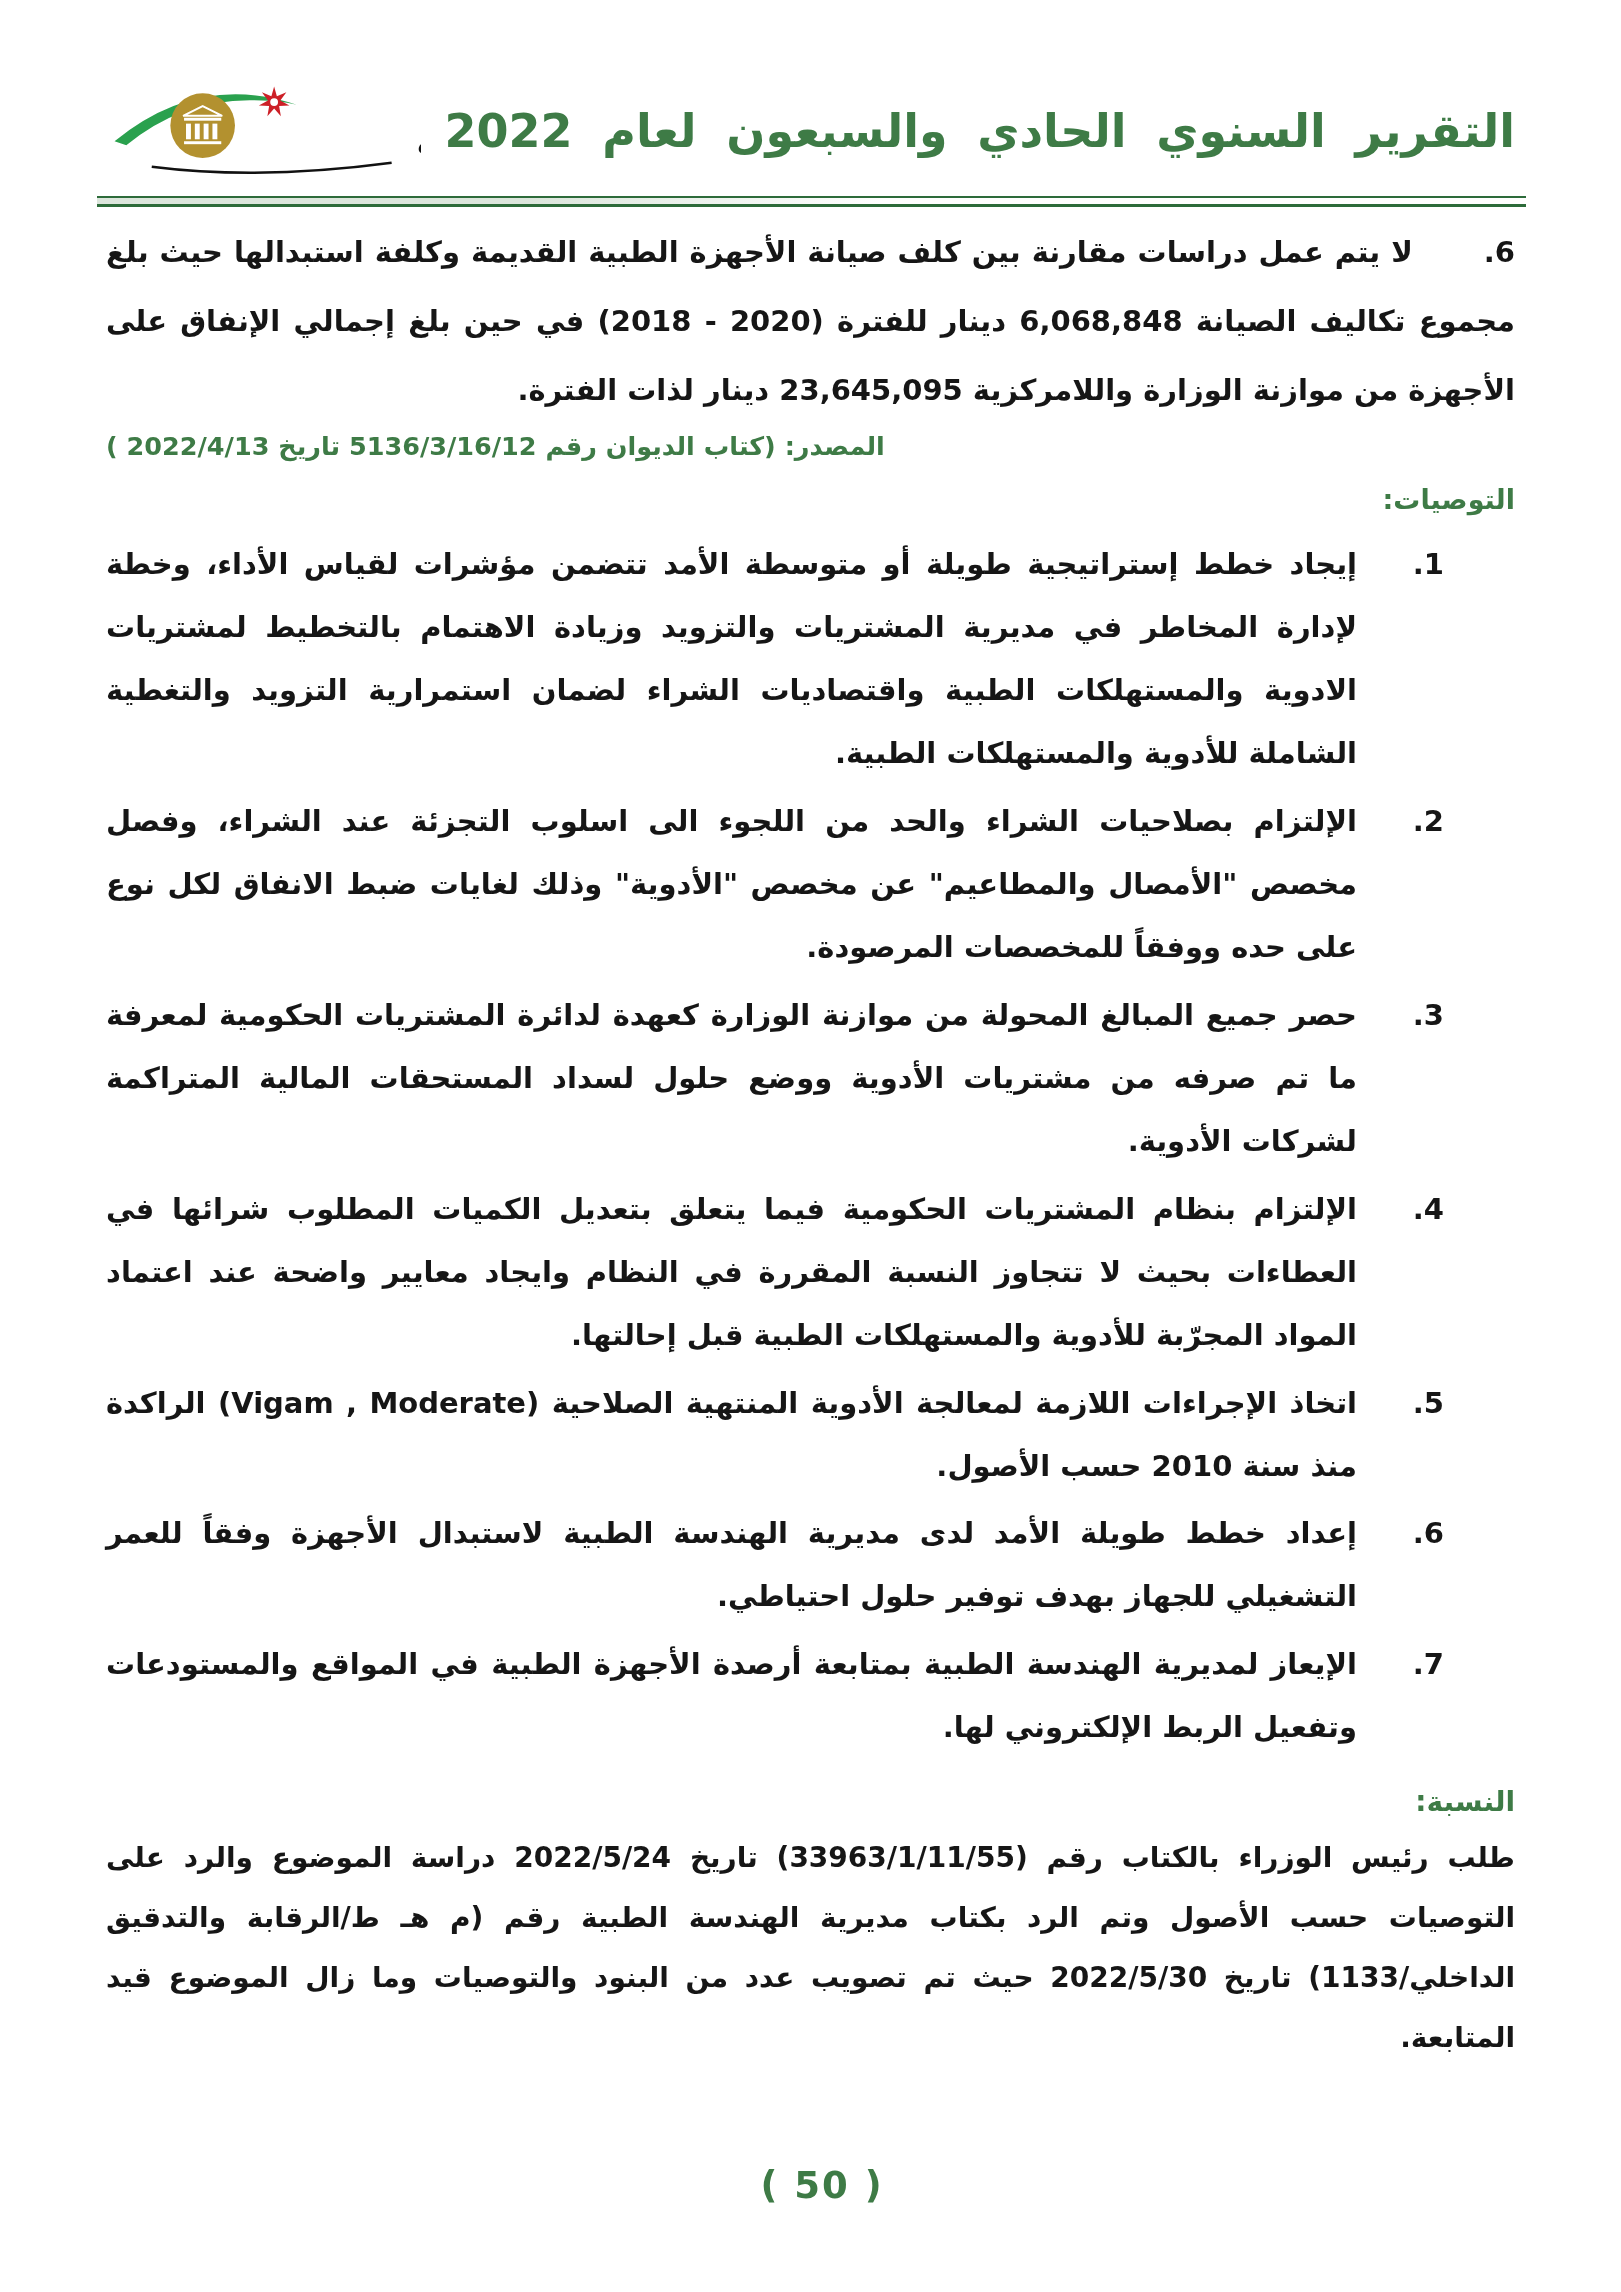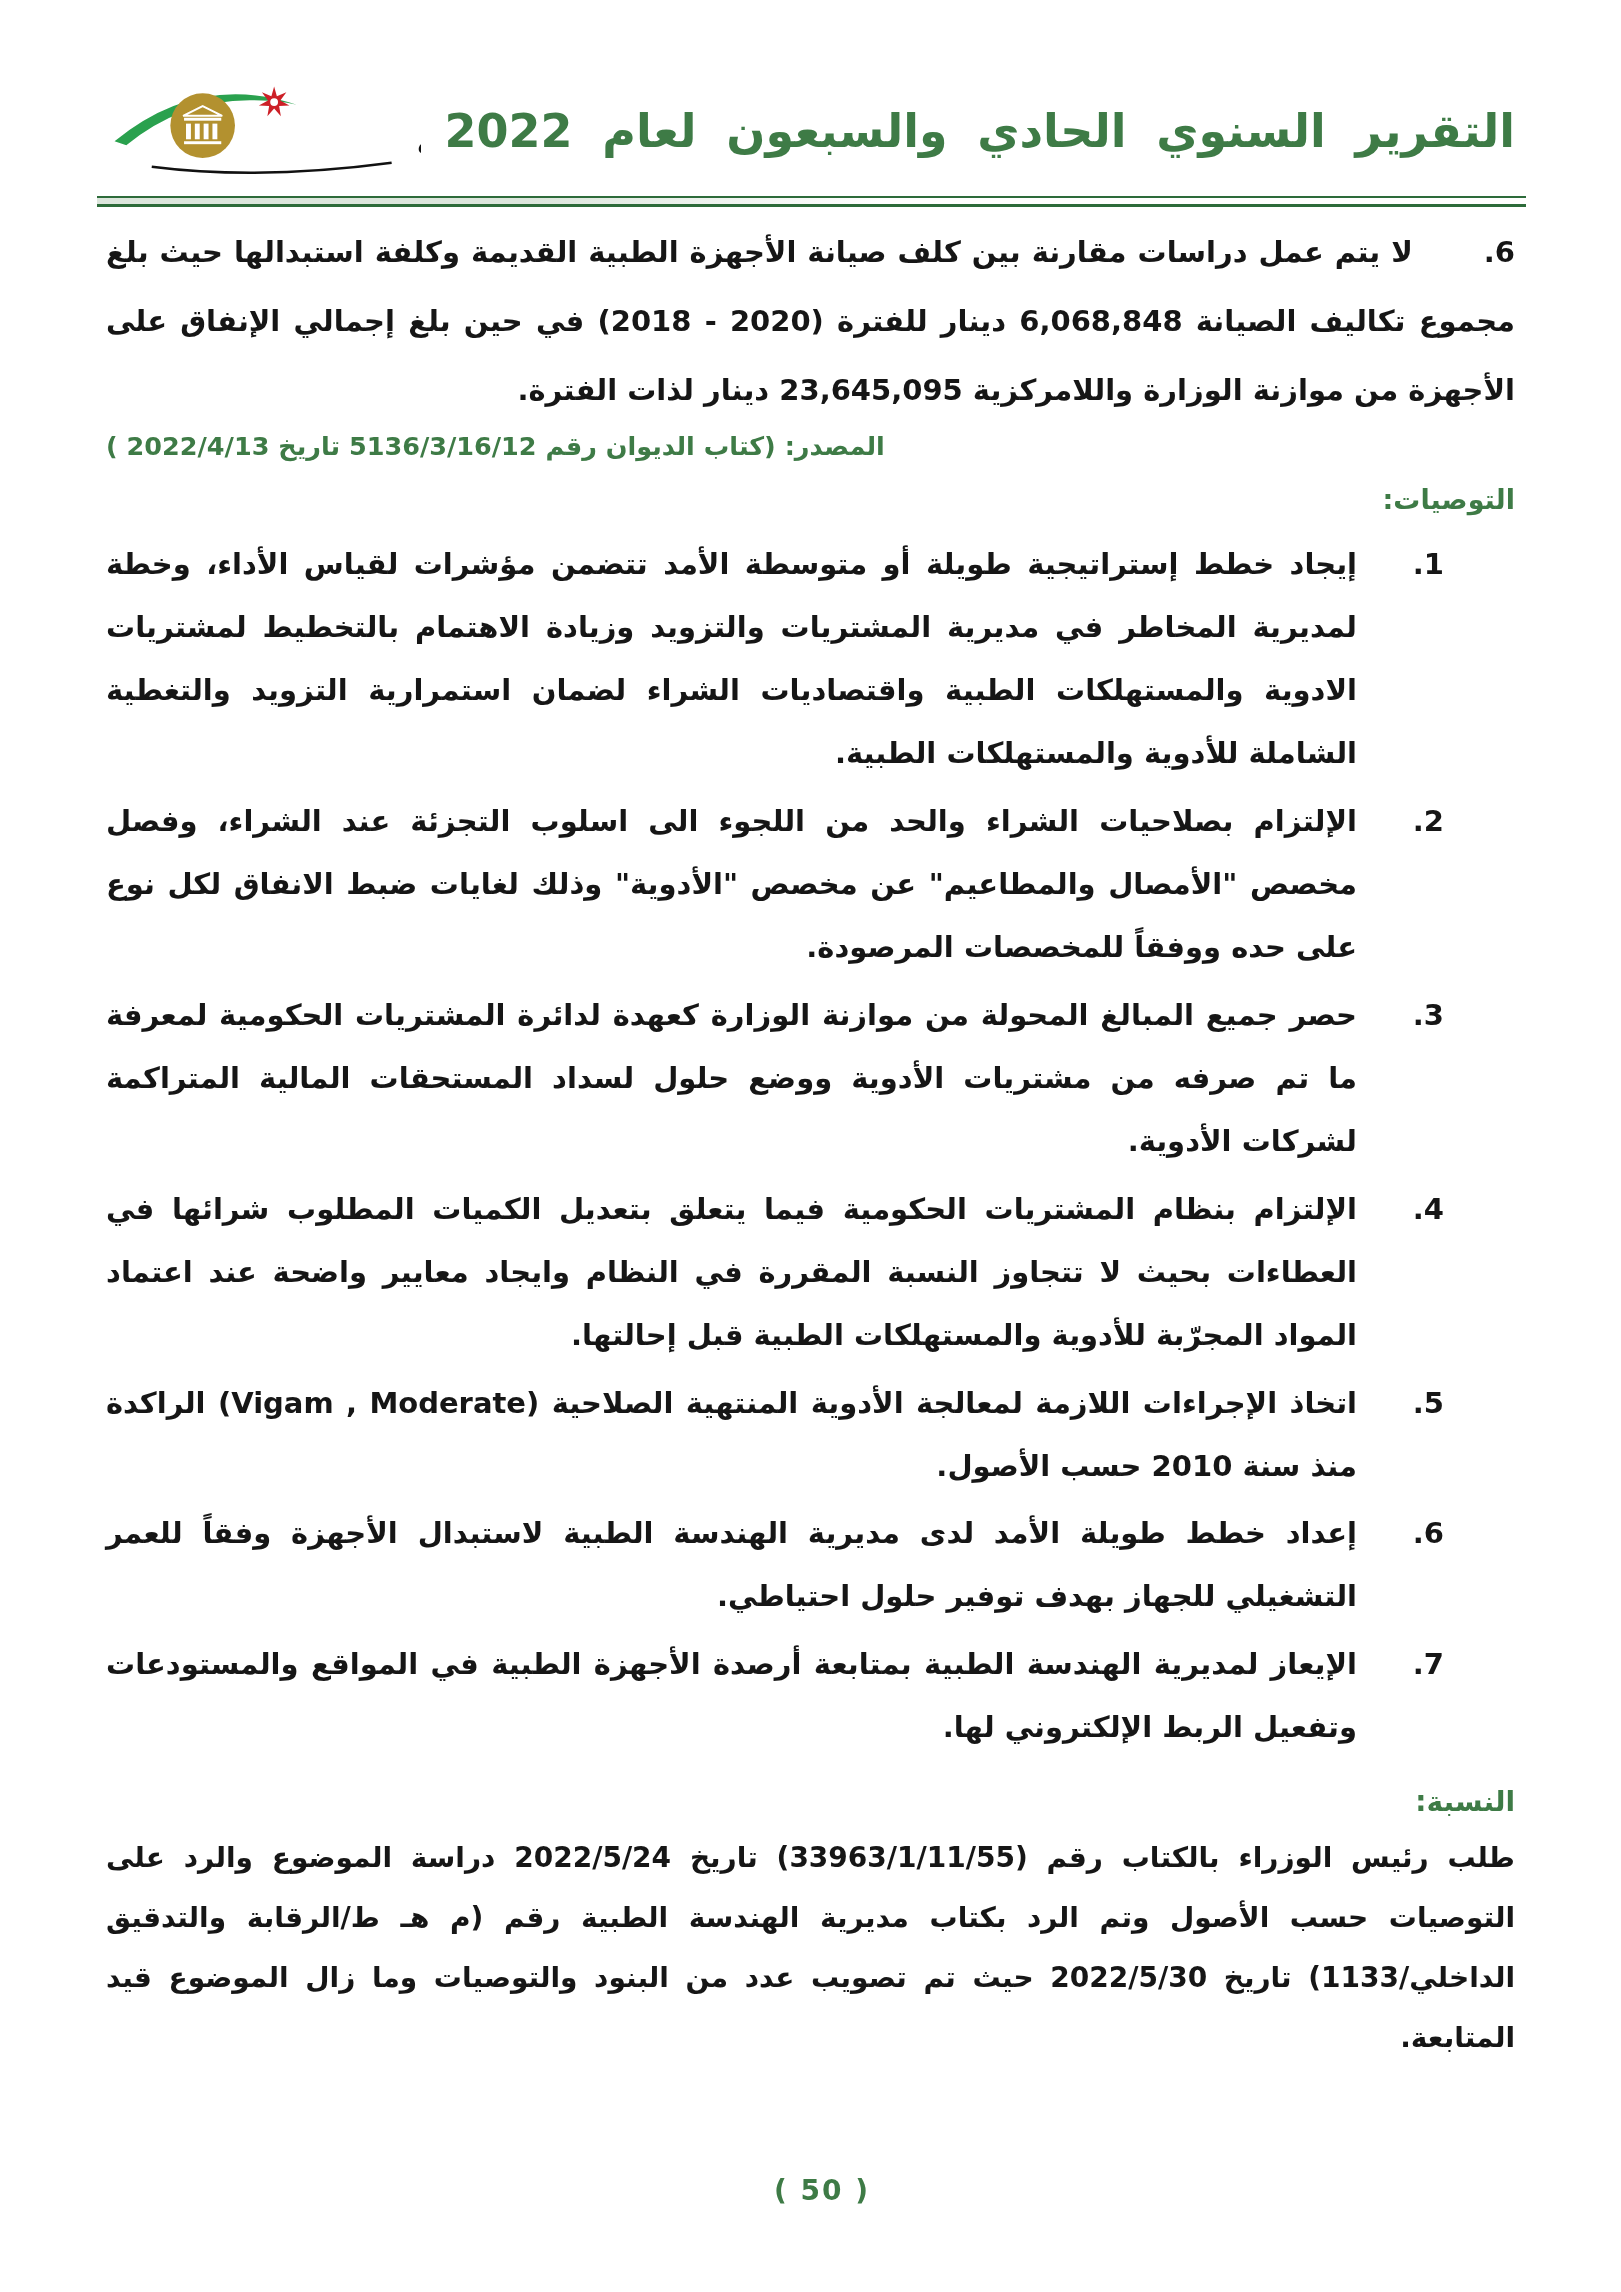--- a/index.html
+++ b/index.html
@@ -57,21 +57,21 @@
     text-align:justify;
     margin-bottom:4.9px;
   }
   .rec .num{position:absolute;right:71px;top:0;}
   .procedure-text{font-size:28px;line-height:60px;}
   
   .page-number{
     position:absolute;left:0;right:0;bottom:86px;
     text-align:center;
     color:var(--green,#3e7b46);
-    font-size:28px;font-weight:bold;
+    font-size:37px;font-weight:bold;
     letter-spacing:2px;
     padding-left:23px;
   }
   
   .logo-ar-text{font-family:"DejaVu Sans", sans-serif;font-weight:bold;}
   .logo-en-text{font-family:"DejaVu Sans", sans-serif;letter-spacing:11px;font-size:19px;fill:#1c1c1c;}
 </style>
 </head>
 <body>
 
@@ -117,21 +117,21 @@
       <span>لا يتم عمل دراسات مقارنة بين كلف صيانة الأجهزة الطبية القديمة وكلفة استبدالها حيث بلغ مجموع تكاليف الصيانة 6,068,848 دينار للفترة ‪(2018 - 2020)‬ في حين بلغ إجمالي الإنفاق على الأجهزة من موازنة الوزارة واللامركزية 23,645,095 دينار لذات الفترة.</span>
     </div>
 
     <div class="source-line">المصدر: (كتاب الديوان رقم ‪5136/3/16/12‬ تاريخ ‪2022/4/13‬ )</div>
 
     <div class="sec-heading rec-heading">التوصيات:</div>
 
     <ol class="rec-list">
       <li class="rec">
         <span class="num">1.</span>
-        <span>إيجاد خطط إستراتيجية طويلة أو متوسطة الأمد تتضمن مؤشرات لقياس الأداء، وخطة لمديرية المخاطر في مديرية المشتريات والتزويد وزيادة الاهتمام بالتخطيط لمشتريات الادوية والمستهلكات الطبية واقتصاديات الشراء لضمان استمرارية التزويد والتغطية الشاملة للأدوية والمستهلكات الطبية.</span>
+        <span>إيجاد خطط إستراتيجية طويلة أو متوسطة الأمد تتضمن مؤشرات لقياس الأداء، وخطة لإدارة المخاطر في مديرية المشتريات والتزويد وزيادة الاهتمام بالتخطيط لمشتريات الادوية والمستهلكات الطبية واقتصاديات الشراء لضمان استمرارية التزويد والتغطية الشاملة للأدوية والمستهلكات الطبية.</span>
       </li>
       <li class="rec">
         <span class="num">2.</span>
         <span>الإلتزام بصلاحيات الشراء والحد من اللجوء الى اسلوب التجزئة عند الشراء، وفصل مخصص "الأمصال والمطاعيم" عن مخصص "الأدوية" وذلك لغايات ضبط الانفاق لكل نوع على حده ووفقاً للمخصصات المرصودة.</span>
       </li>
       <li class="rec">
         <span class="num">3.</span>
         <span>حصر جميع المبالغ المحولة من موازنة الوزارة كعهدة لدائرة المشتريات الحكومية لمعرفة ما تم صرفه من مشتريات الأدوية ووضع حلول لسداد المستحقات المالية المتراكمة لشركات الأدوية.</span>
       </li>
       <li class="rec">

